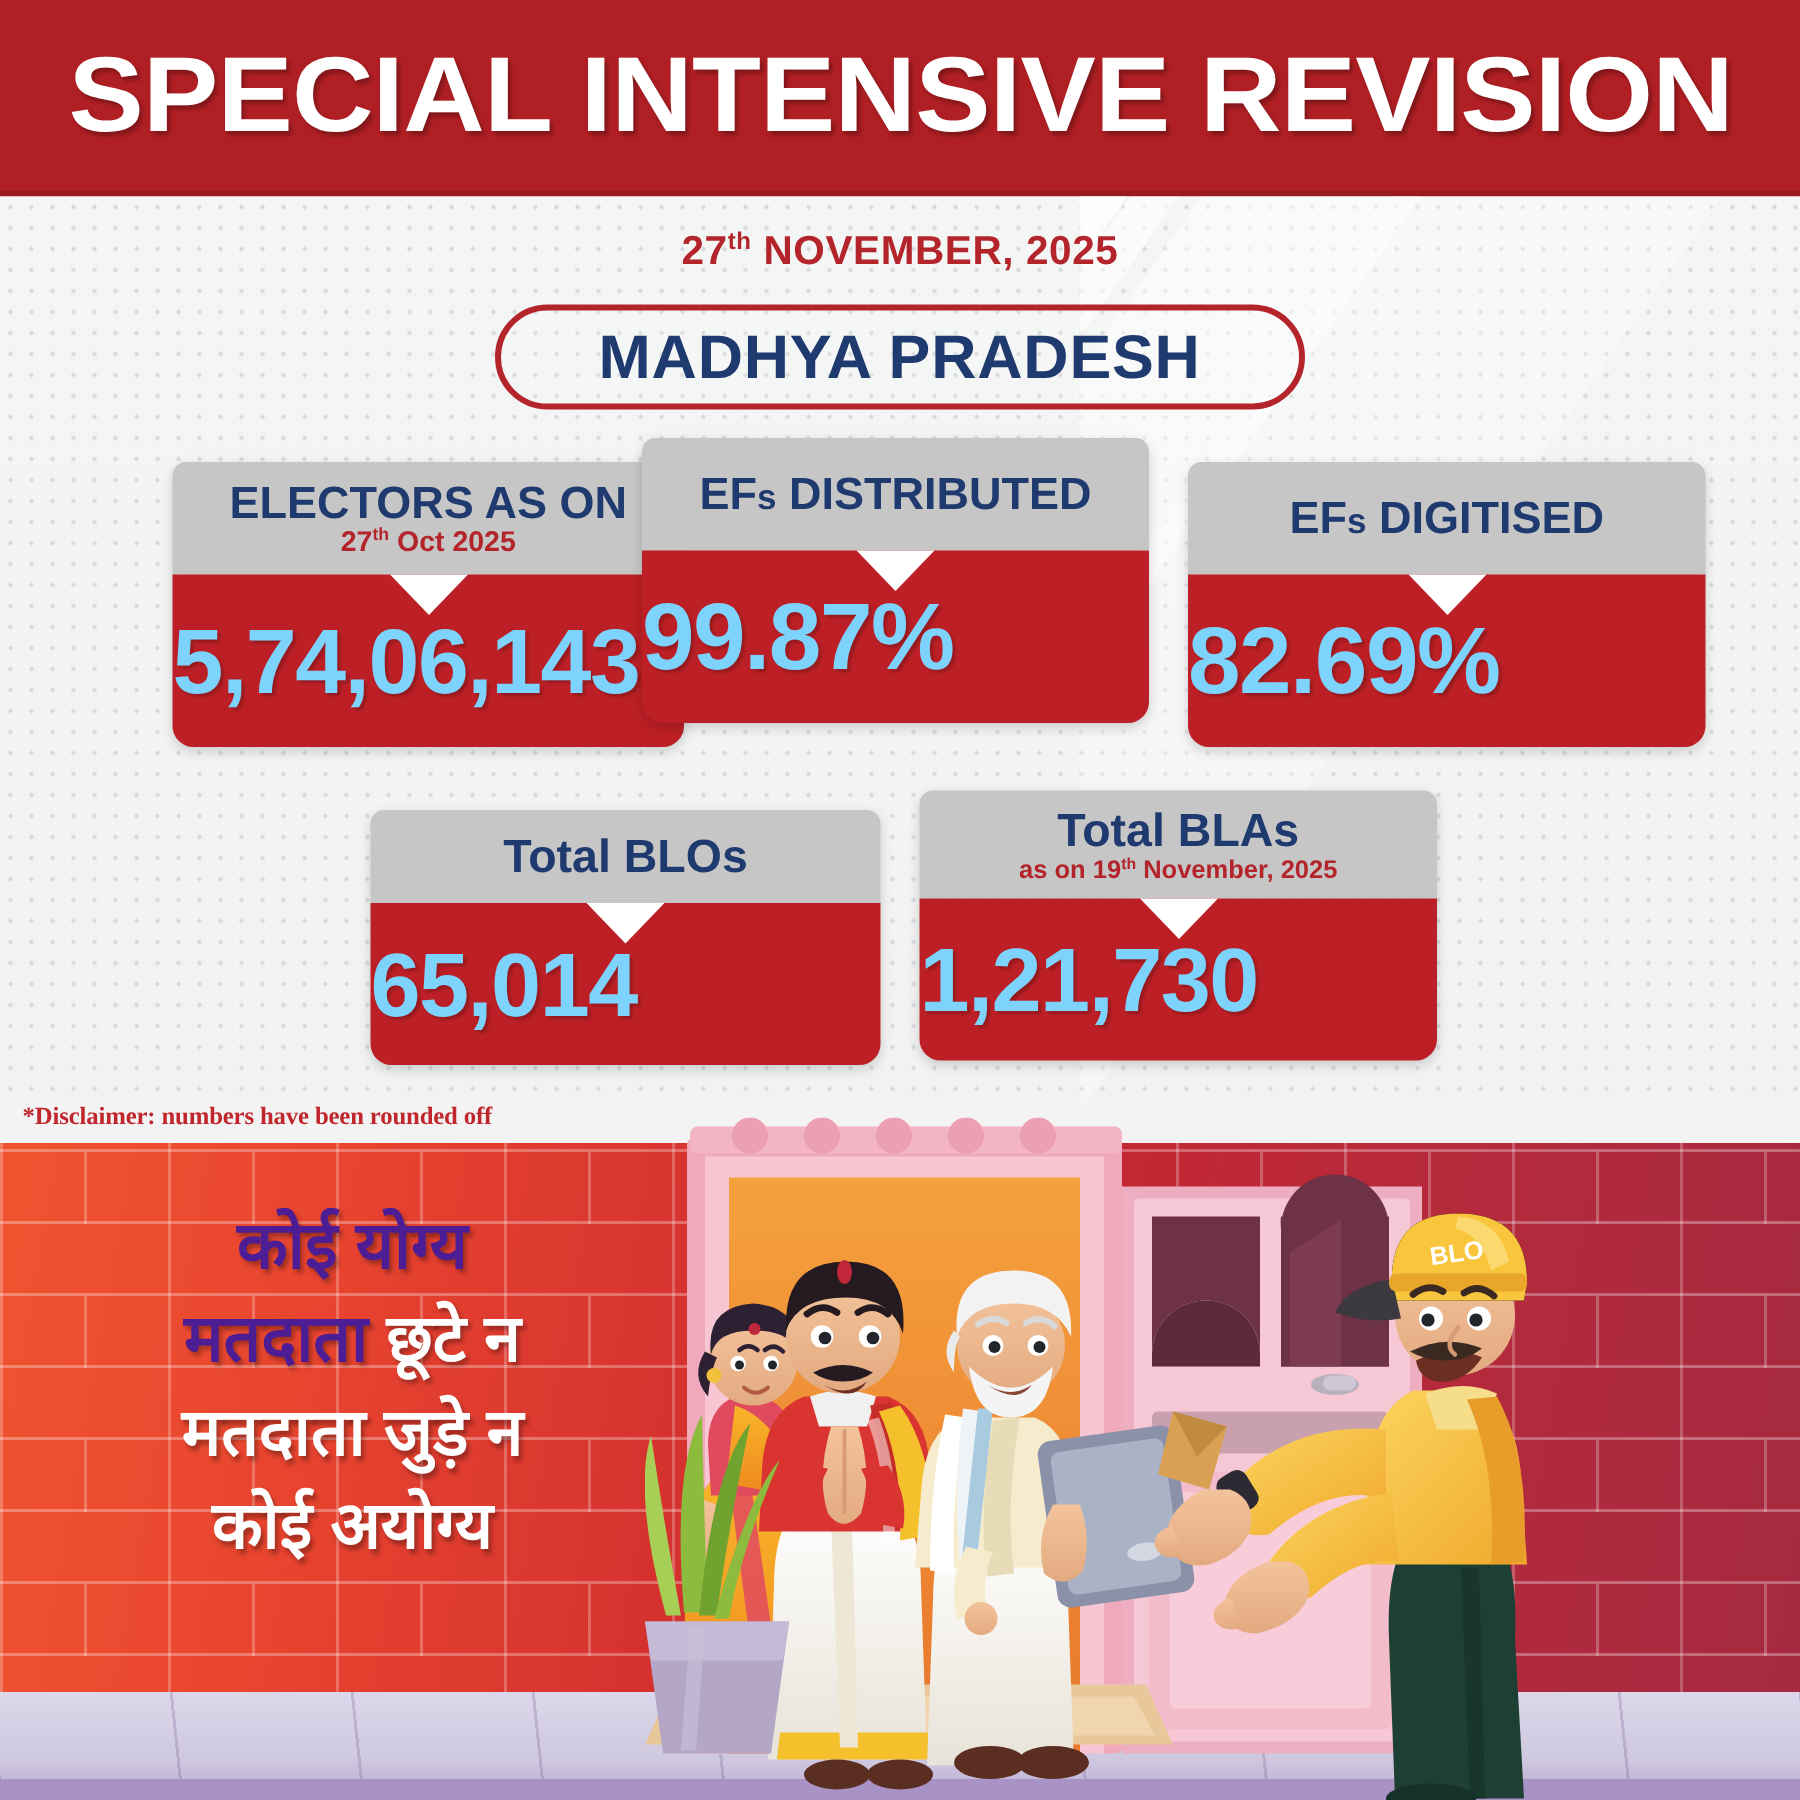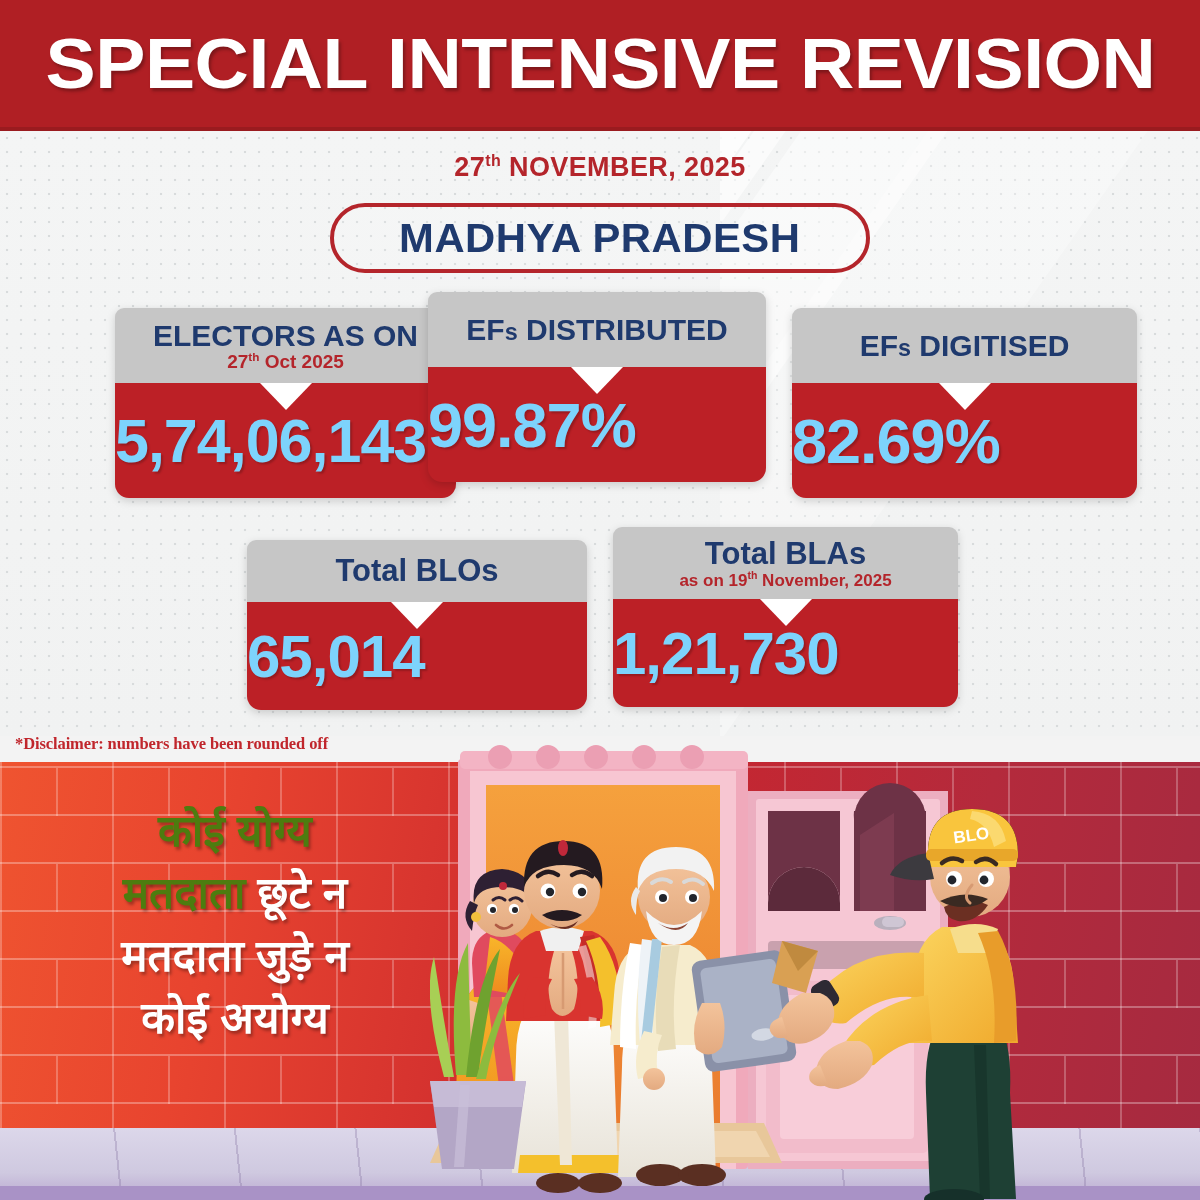--- a/index.html
+++ b/index.html
@@ -192,21 +192,21 @@
 
   
   .slogan {
     position:absolute; left:0; top:800px; width:470px;
     text-align:center;
     font-family:"Liberation Sans", sans-serif;
     font-size:44px; font-weight:bold; line-height:1.42;
     text-shadow:2px 3px 3px rgba(0,0,0,.30);
   }
   .slogan .ln { white-space:nowrap; }
-  .sl-y { color:#4d7c0f; }
+  .sl-y { color:#4c1d95; }
   .sl-w { color:#ffffff; }
 
   
   .illus { position:absolute; left:430px; top:745px; width:770px; height:455px; }
   .illus svg { display:block; }
 </style>
 </head>
 <body>
 
 <div id="poster">

